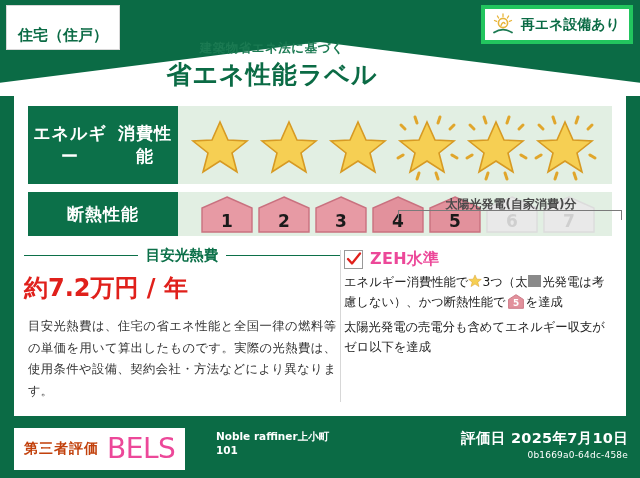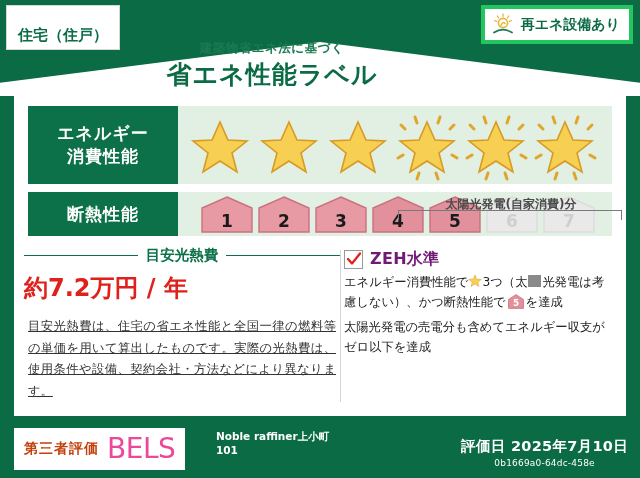--- a/index.html
+++ b/index.html
@@ -50,21 +50,21 @@
     font-size:25px;font-weight:bold;color:#0b6b45;letter-spacing:1px;
   }
   
   .card{
     position:absolute;left:14px;top:96px;width:612px;height:320px;
     background:#ffffff;
   }
   .row-label{
     position:absolute;
     background:#0c7049;color:#ffffff;
-    display:flex;flex-direction:column;align-items:center;justify-content:center;
+    display:flex;flex-direction:row;align-items:center;justify-content:center;
     font-weight:bold;letter-spacing:1px;text-align:center;
   }
   #row1-label{left:14px;top:10px;width:150px;height:78px;font-size:17px;line-height:1.35;}
   #row2-label{left:14px;top:96px;width:150px;height:44px;font-size:17px;}
   .row-field{
     position:absolute;background:#e2efe3;
   }
   #row1-field{left:164px;top:10px;width:434px;height:78px;}
   #row2-field{left:164px;top:96px;width:434px;height:44px;}
 
@@ -114,31 +114,31 @@
     display:flex;align-items:center;justify-content:center;gap:8px;
     font-size:14.5px;font-weight:bold;color:#0c7049;
   }
   .cost-head .bar{height:1.5px;background:#0c7049;flex:1;}
   .cost-value{
     text-align:left;font-size:24px;font-weight:bold;color:#e0201b;
     margin-top:7px;letter-spacing:0px;
   }
   .cost-note{
     margin-top:12px;font-size:12.3px;line-height:1.75;color:#333333;
-    text-align:justify;padding:0 4px;text-decoration:underline;
+    text-align:justify;padding:0 4px;
   }
 
   .claim{margin-bottom:5px;}
   .claim-head{display:flex;align-items:center;gap:7px;}
   .chk{
     width:17px;height:17px;border:1.5px solid #999999;background:#fff;
     position:relative;flex:0 0 auto;
   }
   .chk svg{position:absolute;left:1px;top:0px;width:16px;height:16px;}
-  .claim-title{font-size:16px;font-weight:bold;color:#701a75;letter-spacing:.3px;}
+  .claim-title{font-size:16px;font-weight:bold;color:#ec4899;letter-spacing:.3px;}
   .claim-body{
     font-size:12.3px;line-height:1.62;color:#222222;margin-top:3px;
   }
   .mini-star{display:inline-block;vertical-align:-2px;width:14px;height:14px;}
   .redact{
     display:inline-block;width:13px;height:12px;background:#8a8a8a;
     vertical-align:-1px;margin:0 1px;
   }
   .mini-house{
     display:inline-block;vertical-align:-3px;width:16px;height:15px;margin:0 2px;
@@ -156,21 +156,21 @@
     background:#ffffff;padding:4px 10px 5px 10px;
     display:flex;align-items:center;gap:8px;
   }
   .bels-jp{font-size:14px;font-weight:bold;color:#c2410c;letter-spacing:1px;}
   .bels-en{font-size:28px;font-weight:normal;color:#ec4899;letter-spacing:-.5px;}
   .prop{
     position:absolute;left:216px;top:6px;width:250px;
     color:#ffffff;font-size:10.5px;line-height:1.32;font-weight:bold;
   }
   .eval{
-    position:absolute;right:12px;top:5px;text-align:center;color:#ffffff;margin-top:8px;
+    position:absolute;right:12px;top:5px;text-align:right;color:#ffffff;
   }
   .eval-date{font-size:14.5px;font-weight:bold;letter-spacing:.3px;}
   .eval-id{font-size:9px;margin-top:2px;letter-spacing:.2px;}
 </style>
 </head>
 <body>
 
 <div id="label">
 
   <div class="roof">

